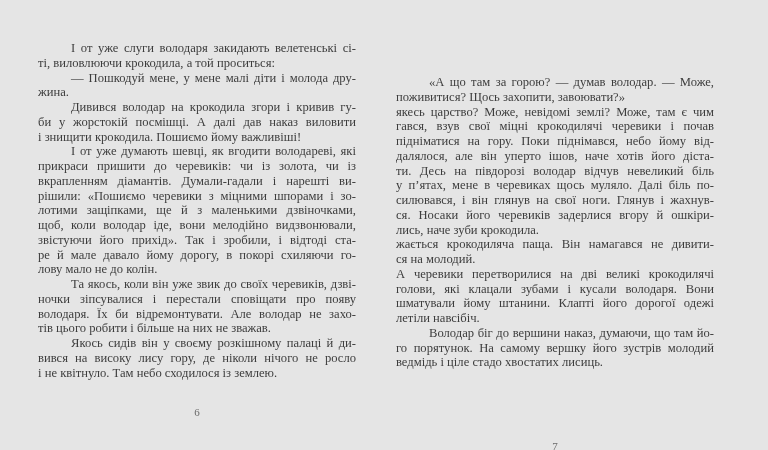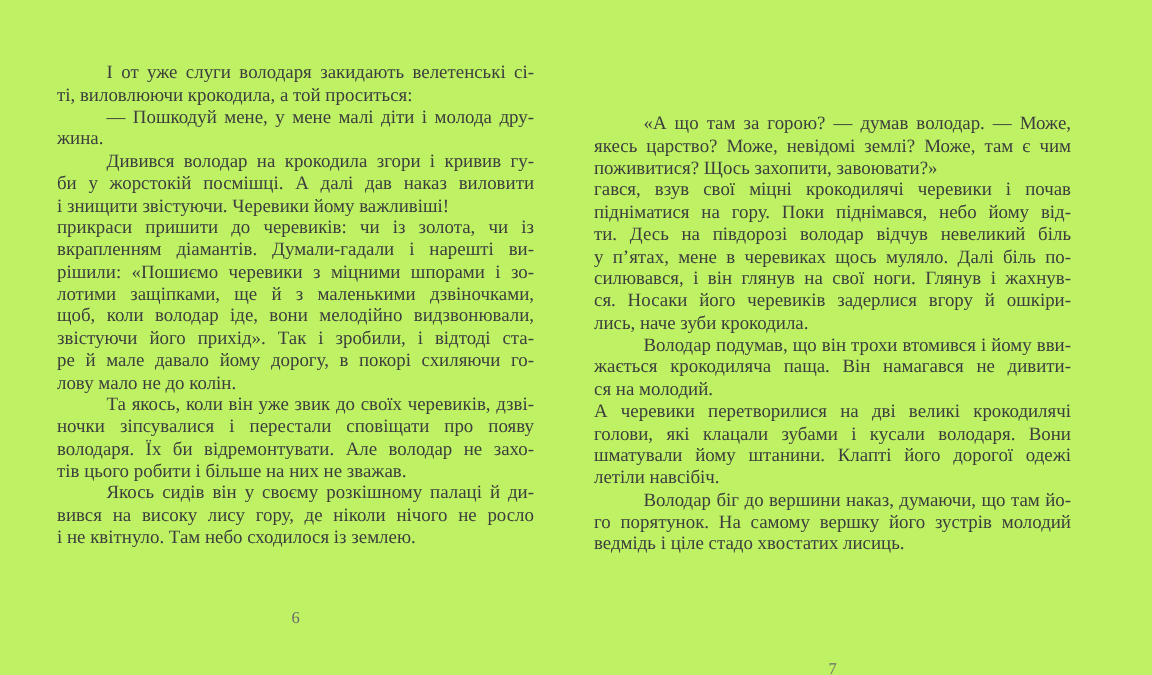--- a/index.html
+++ b/index.html
@@ -10,21 +10,21 @@
   body {
     width: 768px;
     height: 450px;
     position: relative;
     overflow: hidden;
     font-family: "Liberation Serif", "DejaVu Serif", serif;
   }
   .spread {
     position: absolute;
     inset: 0;
-    background: #bef264;
+    background: #e5e5e5;
   }
   .page {
     position: absolute;
     top: 0;
     height: 450px;
     width: 318px;
   }
   .page.left  { left: 38px; }
   .page.right { left: 396px; margin-top: 34px; }
   .text-block {
@@ -71,23 +71,24 @@
           <div class="line first">І от уже слуги володаря закидають велетенські сі-</div>
           <div class="line last">ті, виловлюючи крокодила, а той проситься:</div>
         </div>
         <div class="para">
           <div class="line first">— Пошкодуй мене, у мене малі діти і молода дру-</div>
           <div class="line last">жина.</div>
         </div>
         <div class="para">
           <div class="line first">Дивився володар на крокодила згори і кривив гу-</div>
           <div class="line">би у жорстокій посмішці. А далі дав наказ виловити</div>
-          <div class="line last">і знищити звістуючи. Черевики йому важливіші!</div>
+          <div class="line last">і знищити крокодила. Пошиємо йому важливіші!</div>
         </div>
         <div class="para">
+          <div class="line first">І от уже думають шевці, як вгодити володареві, які</div>
           <div class="line">прикраси пришити до черевиків: чи із золота, чи із</div>
           <div class="line">вкрапленням діамантів. Думали-гадали і нарешті ви-</div>
           <div class="line">рішили: «Пошиємо черевики з міцними шпорами і зо-</div>
           <div class="line">лотими защіпками, ще й з маленькими дзвіночками,</div>
           <div class="line">щоб, коли володар іде, вони мелодійно видзвонювали,</div>
           <div class="line">звістуючи його прихід». Так і зробили, і відтоді ста-</div>
           <div class="line">ре й мале давало йому дорогу, в покорі схиляючи го-</div>
           <div class="line last">лову мало не до колін.</div>
         </div>
         <div class="para">
@@ -102,34 +103,34 @@
           <div class="line last">і не квітнуло. Там небо сходилося із землею.</div>
         </div>
       </div>
     <div class="page-number">6</div>
   </div>
 
   <div class="page right">
     <div class="text-block">
         <div class="para">
           <div class="line first">«А що там за горою? — думав володар. — Може,</div>
+          <div class="line last">поживитися? Щось захопити, завоювати?»</div>
           <div class="line">якесь царство? Може, невідомі землі? Може, там є чим</div>
-          <div class="line last">поживитися? Щось захопити, завоювати?»</div>
         </div>
         <div class="para">
           <div class="line">гався, взув свої міцні крокодилячі черевики і почав</div>
           <div class="line">підніматися на гору. Поки піднімався, небо йому від-</div>
+          <div class="line">далялося, але він уперто ішов, наче хотів його діста-</div>
           <div class="line">ти. Десь на півдорозі володар відчув невеликий біль</div>
           <div class="line">у п’ятах, мене в черевиках щось муляло. Далі біль по-</div>
           <div class="line">силювався, і він глянув на свої ноги. Глянув і жахнув-</div>
           <div class="line">ся. Носаки його черевиків задерлися вгору й ошкіри-</div>
           <div class="line last">лись, наче зуби крокодила.</div>
         </div>
         <div class="para">
-          <div class="line first">Володар подумав, що він трохи втомився і йому вви-</div>
           <div class="line">жається крокодиляча паща. Він намагався не дивити-</div>
           <div class="line last">ся на молодий.</div>
         </div>
         <div class="para">
           <div class="line">А черевики перетворилися на дві великі крокодилячі</div>
           <div class="line">голови, які клацали зубами і кусали володаря. Вони</div>
           <div class="line">шматували йому штанини. Клапті його дорогої одежі</div>
           <div class="line last">летіли навсібіч.</div>
         </div>
         <div class="para">

